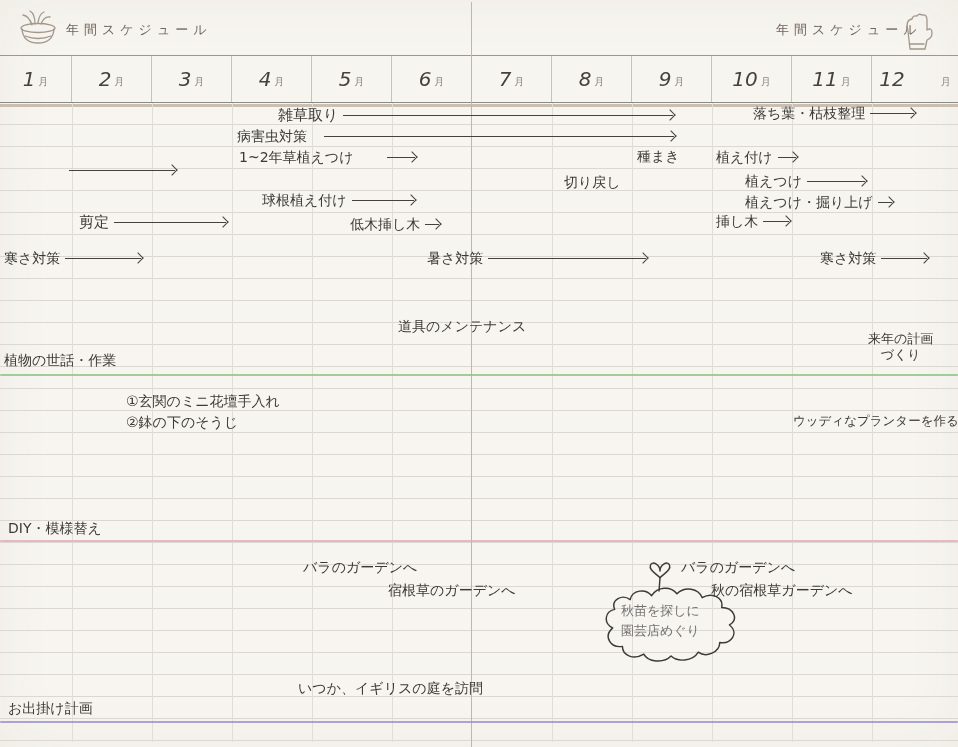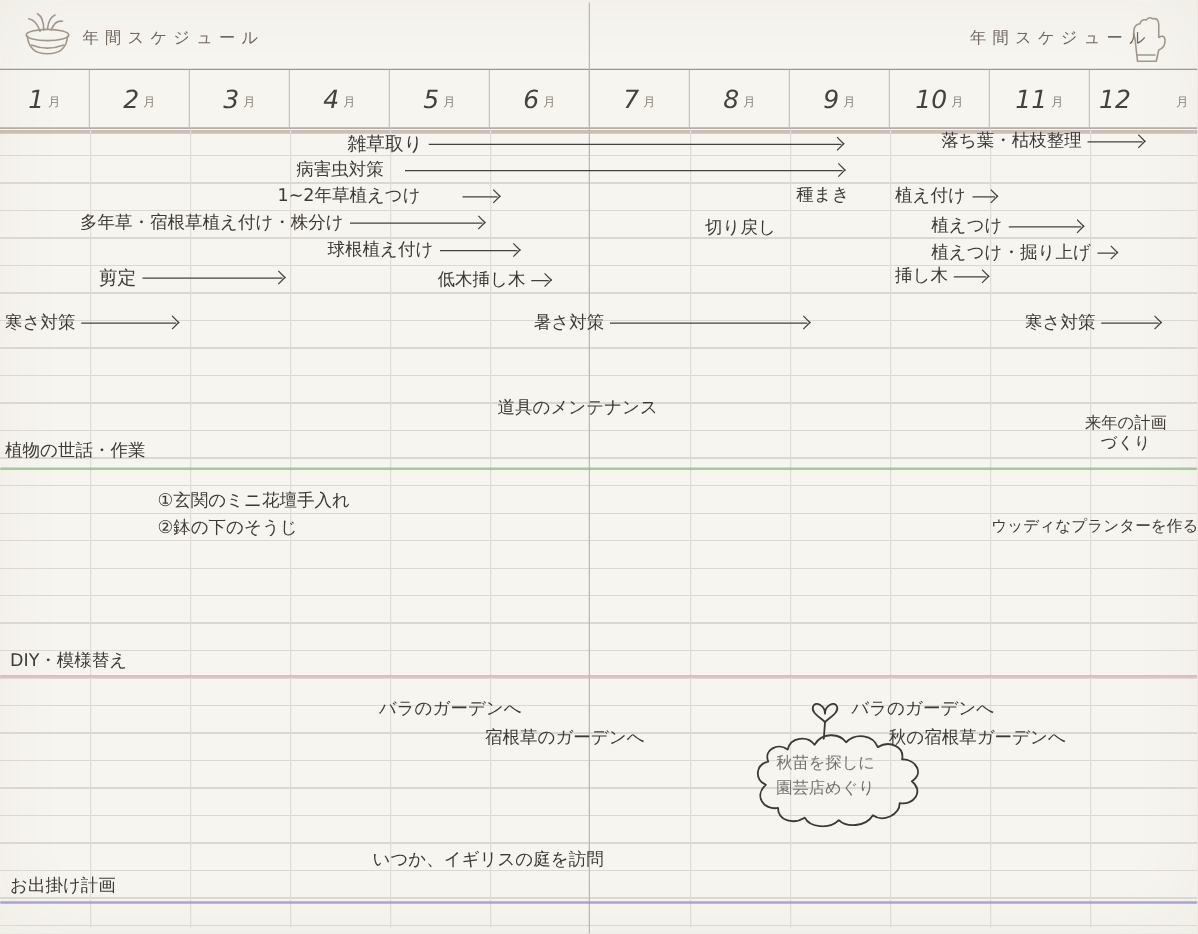--- a/index.html
+++ b/index.html
@@ -143,33 +143,32 @@
       <span class="arrow" style="width:330px"></span>
   </div>
   <div class="note" style="left:753px;top:105px;">
     <span>落ち葉・枯枝整理</span>
       <span class="arrow" style="width:44px"></span>
   </div>
   <div class="note" style="left:237px;top:128px;gap:12px;">
     <span>病害虫対策</span>
       <span class="arrow" style="width:350px"></span>
   </div>
-  <div class="note" style="left:222px;top:149px;gap:28px;">
+  <div class="note" style="left:239px;top:149px;gap:28px;">
     <span>1~2年草植えつけ</span>
       <span class="arrow" style="width:28px"></span>
   </div>
   <div class="note" style="left:637px;top:148px;">
     <span>種まき</span>
   </div>
   <div class="note" style="left:716px;top:149px;">
     <span>植え付け</span>
       <span class="arrow" style="width:18px"></span>
   </div>
   <div class="note" style="left:64px;top:170px;">
-    <span>多年草・宿根草植え付け・株分け</span>
       <span class="arrow" style="width:106px"></span>
   </div>
   <div class="note" style="left:564px;top:175px;font-family:Liberation Serif, serif;">
     <span>切り戻し</span>
   </div>
   <div class="note" style="left:745px;top:173px;">
     <span>植えつけ</span>
       <span class="arrow" style="width:58px"></span>
   </div>
   <div class="note" style="left:262px;top:192px;">

